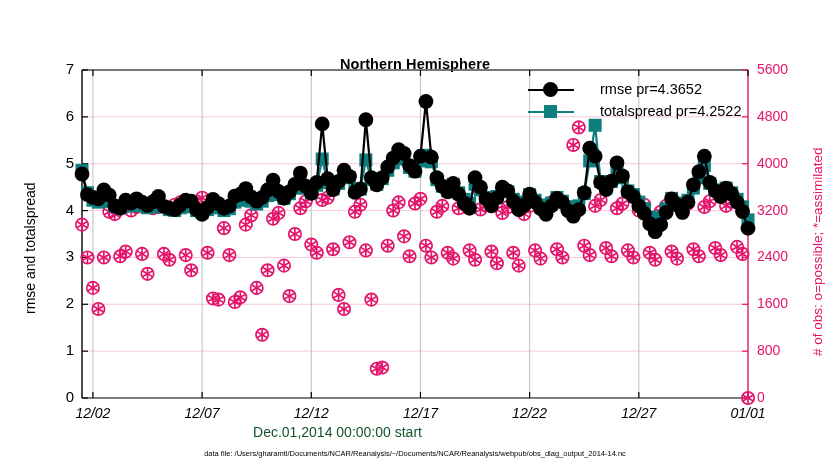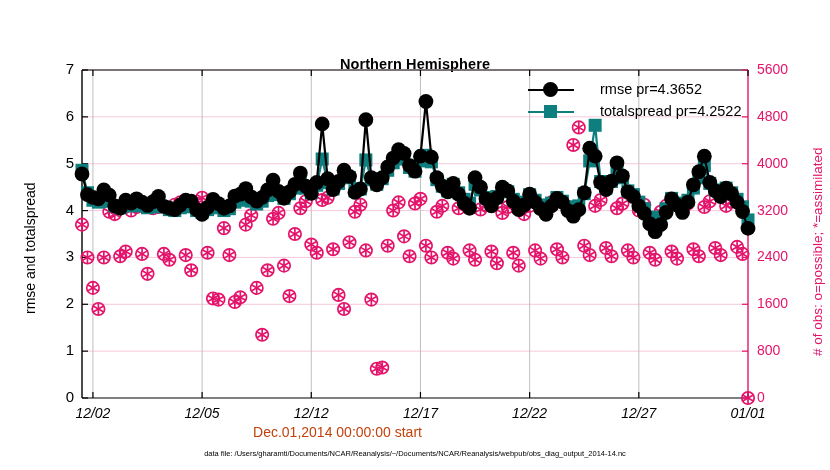--- a/index.html
+++ b/index.html
@@ -82,21 +82,21 @@
     text-align: center;
     white-space: nowrap;
     font-style: italic;
   }
   .xaxis-title {
     position: absolute;
     width: 675px;
     left: 0;
     text-align: center;
     font-size: 14px;
-    color: #c2410c;
+    color: #14532d;
   }
   .footer-note {
     position: absolute;
     width: 830px;
     left: 0;
     text-align: center;
     font-size: 7.5px;
     color: #000;
   }
   .legend {
@@ -971,21 +971,21 @@
       <div class="ytick-right" style="left: 757px; top: 342.143px;">800</div>
       <div class="ytick-right" style="left: 757px; top: 295.286px;">1600</div>
       <div class="ytick-right" style="left: 757px; top: 248.429px;">2400</div>
       <div class="ytick-right" style="left: 757px; top: 201.571px;">3200</div>
       <div class="ytick-right" style="left: 757px; top: 154.714px;">4000</div>
       <div class="ytick-right" style="left: 757px; top: 107.857px;">4800</div>
       <div class="ytick-right" style="left: 757px; top: 61px;">5600</div>
     </div>
   <div id="xtick-holder">
       <div class="xtick" style="width: 80px; left: 52.918px; top: 405px;">12/02</div>
-      <div class="xtick" style="width: 80px; left: 162.098px; top: 405px;">12/05</div>
+      <div class="xtick" style="width: 80px; left: 162.098px; top: 405px;">12/07</div>
       <div class="xtick" style="width: 80px; left: 271.279px; top: 405px;">12/12</div>
       <div class="xtick" style="width: 80px; left: 380.459px; top: 405px;">12/17</div>
       <div class="xtick" style="width: 80px; left: 489.639px; top: 405px;">12/22</div>
       <div class="xtick" style="width: 80px; left: 598.82px; top: 405px;">12/27</div>
       <div class="xtick" style="width: 80px; left: 708px; top: 405px;">01/01</div>
     </div>
 
   <div class="axis-label-left" id="ylabel-left" style="left: 22px; top: 314px;">rmse and totalspread</div>
   <div class="axis-label-right" id="ylabel-right" style="left: 810px; top: 356px;"># of obs: o=possible; *=assimilated</div>
 

